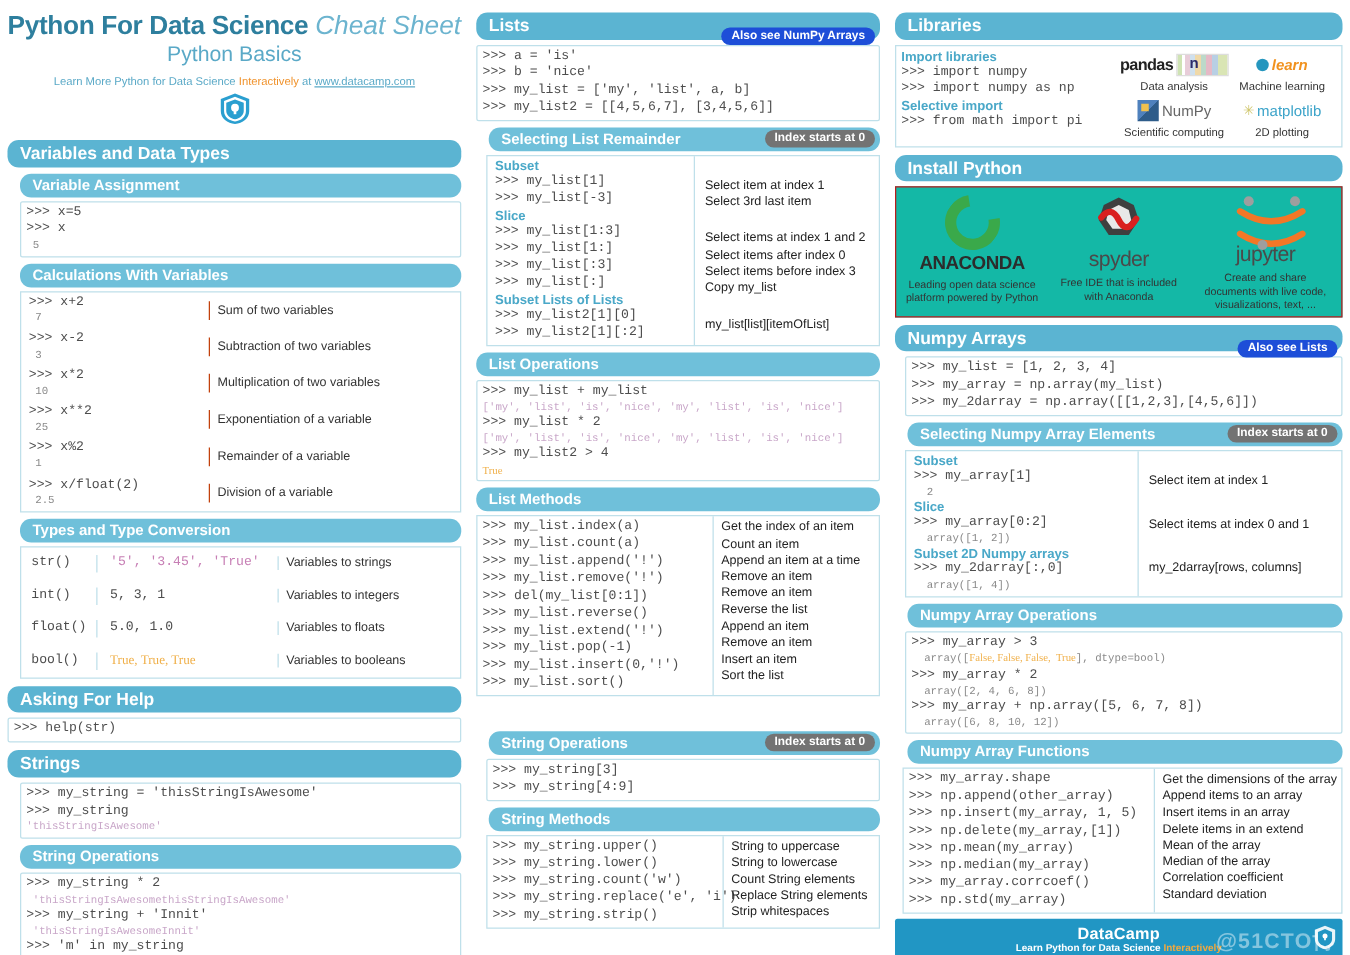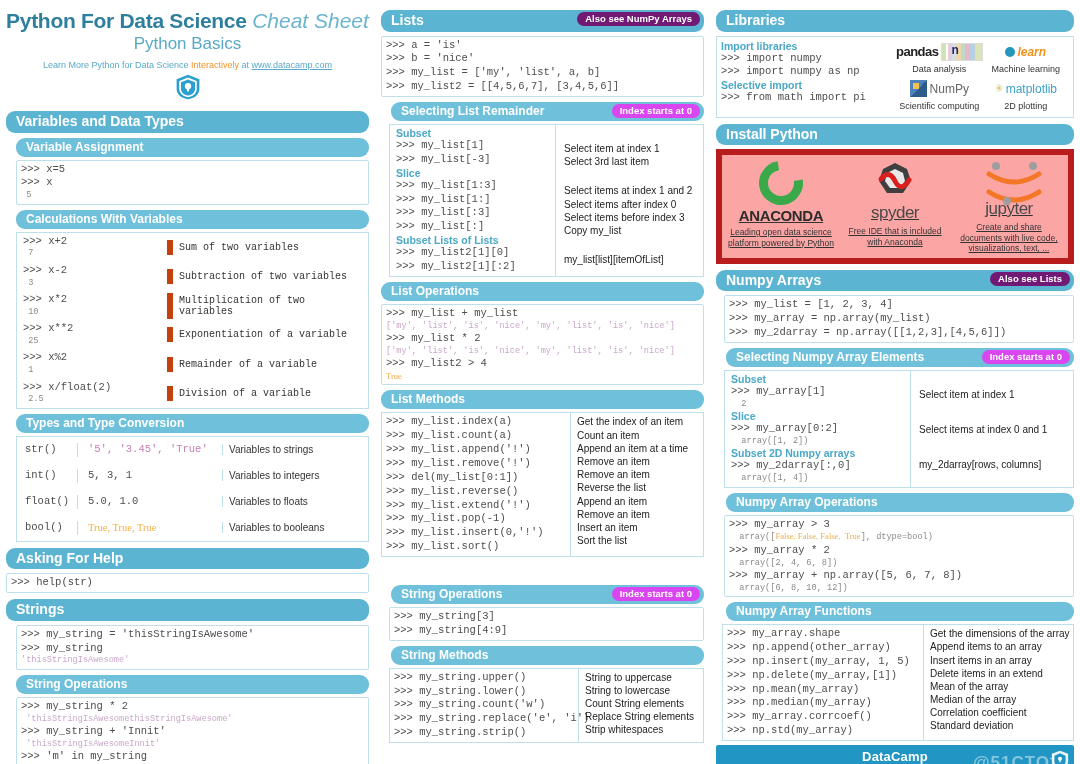--- a/index.html
+++ b/index.html
@@ -35,22 +35,22 @@
   }
   .bar.lvl2 {
     background:#6fc0da; font-size:12px; border-radius:9px;
     margin:5px 0 3px 10px; padding:2px 10px;
   }
   .badge {
     position:absolute; right:4px; top:2px;
     font-size:9.5px; font-weight:bold; color:#fff;
     border-radius:8px; padding:1px 8px;
   }
-  .badge.orange { background:#701a75; }
-  .badge.red    { background:#d946ef; }
+  .badge.orange { background:#1d4ed8;margin-top:10px; }
+  .badge.red    { background:#737373; }
 
   
   .box {
     border:1px solid #bfe0ea; background:#fff;
     border-radius:2px; margin:0 0 3px 0; padding:2px 4px;
   }
   .box.ind  { margin-left:10px; }
   .box.ind8 { margin-left:8px; }
   code, .code {
     font-family:"Liberation Mono", monospace;
@@ -60,21 +60,21 @@
   .out  { color:#c9a7c9; font-size:8.6px; }
   .out2 { color:#8a8a8a; font-size:8.6px; }
   .str  { color:#c77fb5; }
   .bool { color:#f0b04a;font-family:Liberation Serif, serif; }
   .sub  { color:#4aa8c8; font-weight:bold; font-size:10.5px; font-family:"Liberation Sans",sans-serif;}
   .desc { font-size:10px; color:#222; line-height:1.32; }
 
   .vartbl { border:1px solid #bfe0ea; background:#fff; margin:0 0 3px 10px; }
   .vartbl .row { display:flex; align-items:center; }
   .vartbl .c-code { width:150px; padding:2px 6px; }
-  .vartbl .c-desc { flex:1; border-left:6px solid #c2410c; padding:2px 6px; font-size:10px;font-family:Liberation Mono, monospace; }
+  .vartbl .c-desc { flex:1; border-left:1px solid #c2410c; padding:2px 6px; font-size:10px; }
 
   .typetbl { border:1px solid #bfe0ea; background:#fff; margin:0 0 3px 10px; }
   .typetbl .row { display:flex; align-items:center; height:26px; }
   .typetbl .c1 { width:60px; padding-left:8px; }
   .typetbl .c2 { width:145px; border-left:1px solid #bfe0ea; padding-left:10px; }
   .typetbl .c3 { flex:1; border-left:1px solid #bfe0ea; padding-left:6px; font-size:10px; }
 
   .methtbl { display:flex; border:1px solid #bfe0ea; background:#fff; margin-left:8px; }
   .methtbl .mcode { width:188px; padding:2px 4px; }
   .methtbl .mdesc { flex:1; border-left:1px solid #bfe0ea; padding:2px 0 2px 6px; }
@@ -114,21 +114,21 @@
   .np-cube { width:17px; height:17px; background:linear-gradient(135deg,#4f81bd 50%,#2e5c8a 50%); position:relative;}
   .np-cube:before{content:""; position:absolute; left:3px; top:3px; width:6px; height:6px; background:#f2c14e;}
   .np-word { font-size:12px; color:#666; }
 
   
   .mpl-logo { height:22px; display:flex; align-items:center; justify-content:center; gap:2px;}
   .mpl-star { color:#cfc56a; font-size:11px; }
   .mpl-word { font-size:12px; color:#3ba3c9; }
 
   
-  .install-box { border:6px solid #b91c1c; background:#fca5a5; display:flex; padding:6px 2px 4px 2px;text-decoration:underline;}
+  .install-box { border:1px solid #b91c1c; background:#14b8a6; display:flex; padding:6px 2px 4px 2px;}
   .inst { flex:1; text-align:center; padding:0 4px; }
   .inst .cap { font-size:8.5px; color:#333; line-height:1.25; margin-top:3px;}
 
   .anaconda-ring { width:44px; height:44px; border-radius:50%; border:9px solid #3aa94a;
      border-top-color:transparent; margin:0 auto 2px auto; transform:rotate(36deg); }
   .anaconda-word { font-size:15px; font-weight:bold; color:#2c2c2c; letter-spacing:-0.4px;}
 
   .spyder-mark { width:44px; height:40px; margin:0 auto 2px auto; position:relative; }
   .spyder-word { font-size:17px; color:#4a4a4a; letter-spacing:-0.5px; }
 

